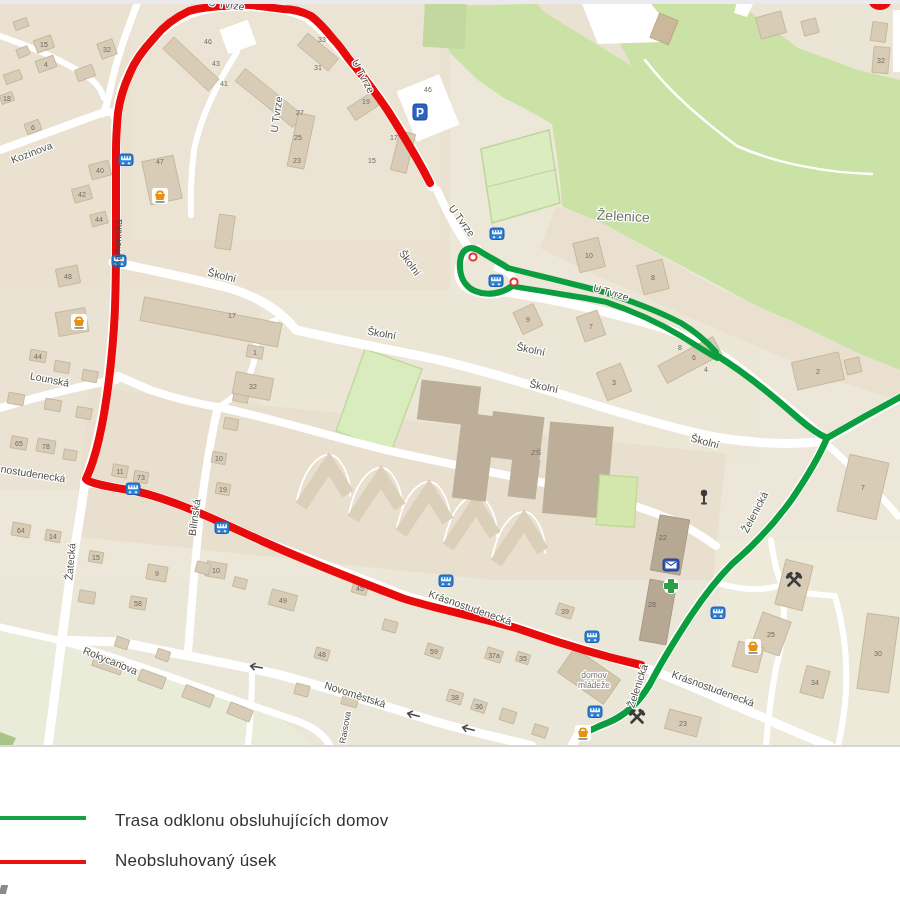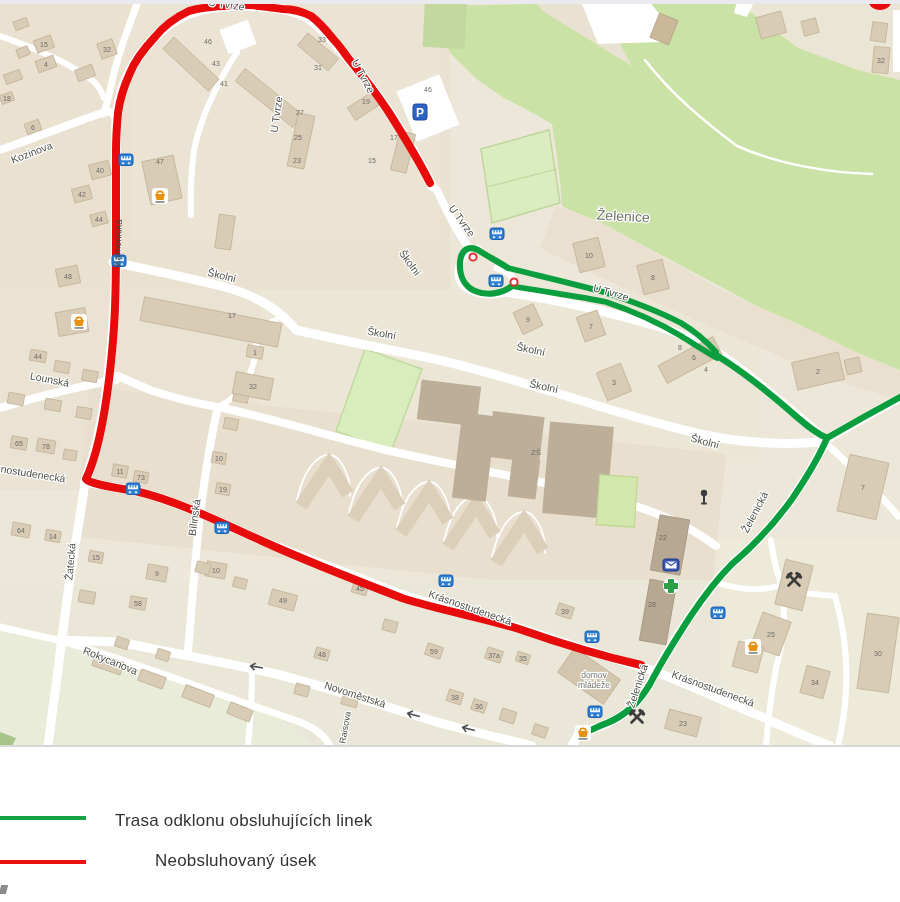--- a/index.html
+++ b/index.html
@@ -500,19 +500,19 @@
 <text x="680" y="350" font-size="7" fill="#6b6b66" text-anchor="middle">8</text>
 <text x="694" y="360" font-size="7" fill="#6b6b66" text-anchor="middle">6</text>
 <text x="706" y="372" font-size="7" fill="#6b6b66" text-anchor="middle">4</text>
 </g>
 </svg>
 <div id="topbar"></div>
 <div id="mapedge"></div>
 
 <div style="position:absolute;left:0px;top:816px;width:86px;height:3.5px;background:#17a345;"></div>
 
-<div class="leg" style="left:115px;top:811px;">Trasa odklonu obsluhujících linek</div>
+<div class="leg" style="left:115px;top:811px;">Trasa odklonu obsluhujících domov</div>
 
 <div style="position:absolute;left:0px;top:860px;width:86px;height:3.5px;background:#ea1111;"></div>
 
-<div class="leg" style="left:115px;top:850.5px;margin-left:40px;">Neobsluhovaný úsek</div>
+<div class="leg" style="left:115px;top:850.5px;">Neobsluhovaný úsek</div>
 
 <div style="position:absolute;left:0px;top:885px;width:7px;height:9px;background:#8a8a8a;transform:skewX(-15deg);"></div>
 </div>
 </body></html>

